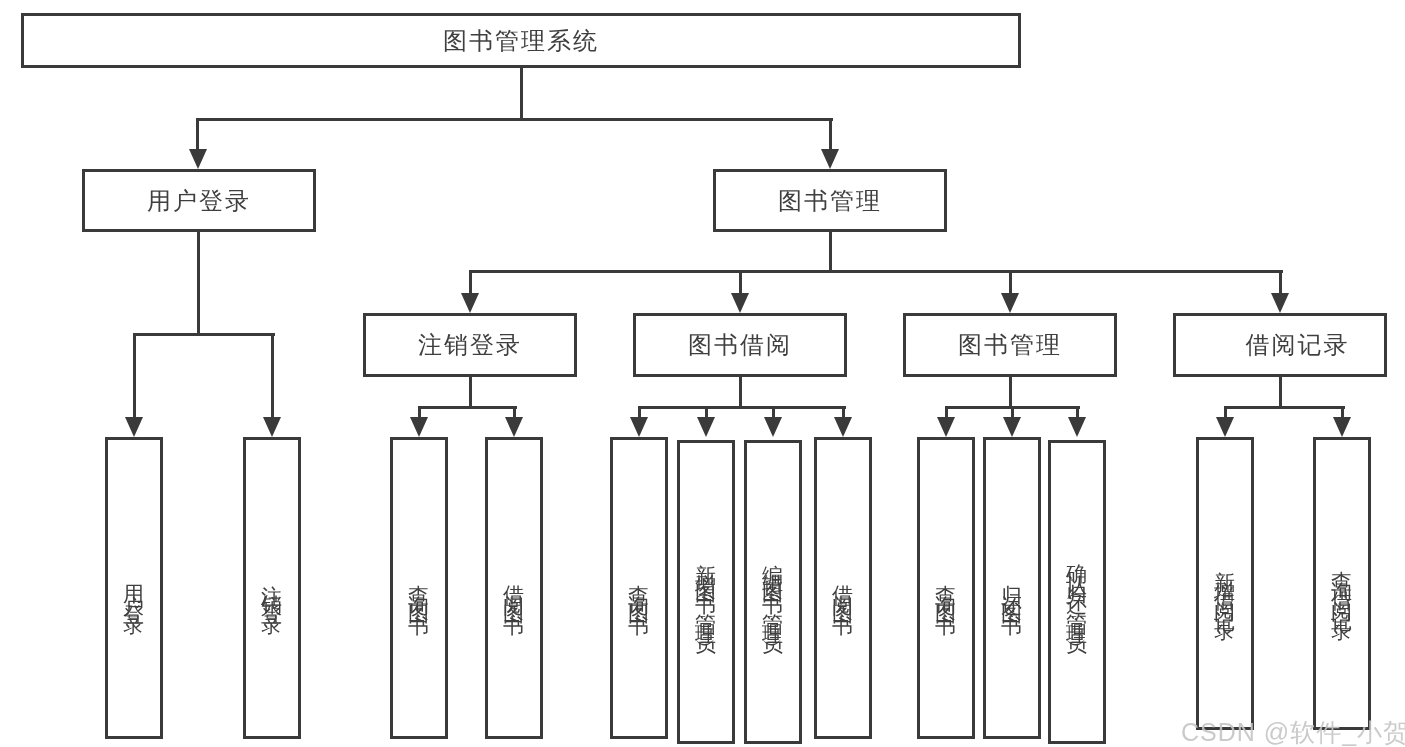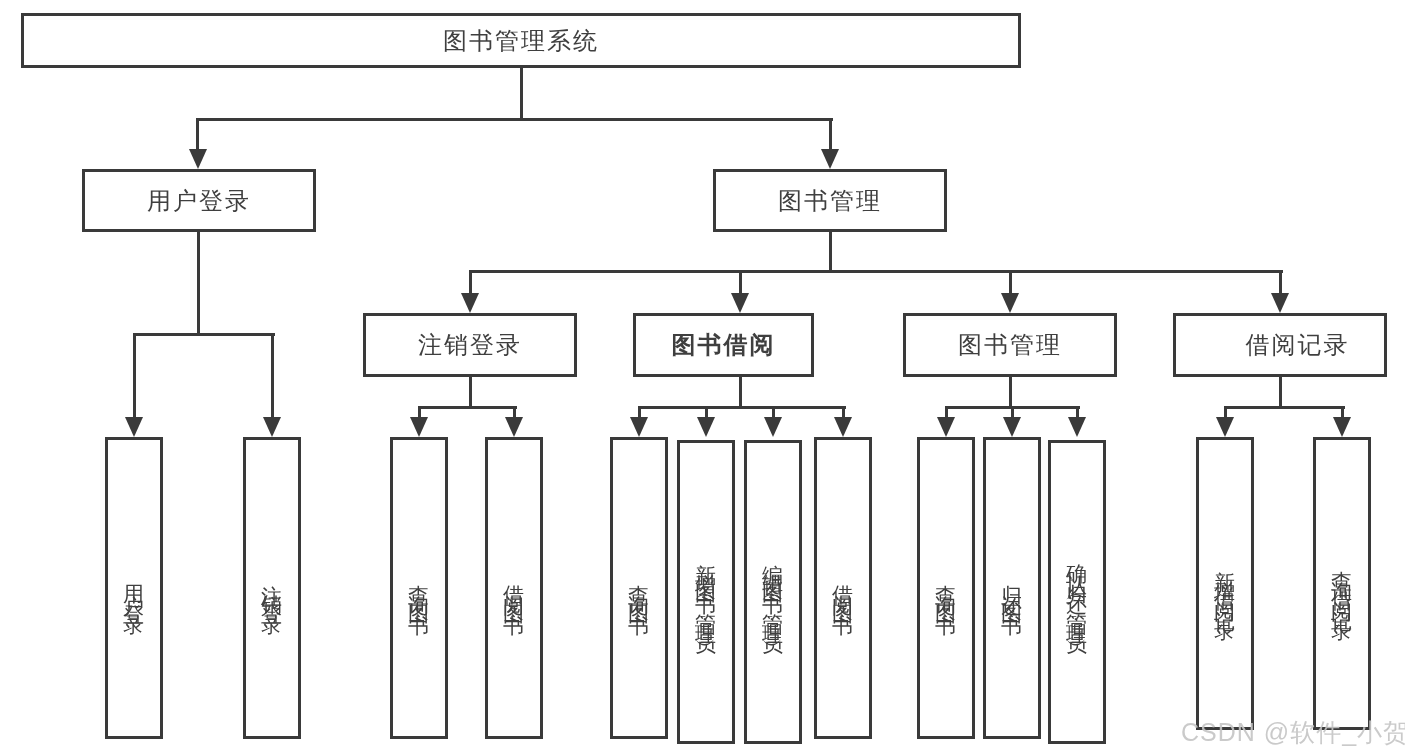--- a/index.html
+++ b/index.html
@@ -58,21 +58,21 @@
   <div class="vl" style="left:469px;top:271px;height:24px;"></div>
   <div class="ar" style="left:461px;top:293px;"></div>
   <div class="vl" style="left:739px;top:271px;height:24px;"></div>
   <div class="ar" style="left:731px;top:293px;"></div>
   <div class="vl" style="left:1009px;top:271px;height:24px;"></div>
   <div class="ar" style="left:1001px;top:293px;"></div>
   <div class="vl" style="left:1279px;top:271px;height:24px;"></div>
   <div class="ar" style="left:1271px;top:293px;"></div>
 
   <div class="node" style="left:363px;top:313px;width:214px;height:64px;">注销登录</div>
-  <div class="node" style="left:633px;top:313px;width:181px;height:64px;font-weight:bold;">图书借阅</div>
+  <div class="node" style="left:633px;top:313px;width:214px;height:64px;">图书借阅</div>
   <div class="node" style="left:903px;top:313px;width:214px;height:64px;">图书管理</div>
   <div class="node" style="left:1173px;top:313px;width:214px;height:64px;padding-left:35px;">借阅记录</div>
 
   <div class="vl" style="left:469px;top:377px;height:30px;"></div>
   <div class="hl" style="left:418px;top:406px;width:99px;"></div>
   <div class="vl" style="left:418px;top:406px;height:14px;"></div>
   <div class="ar" style="left:410px;top:417px;"></div>
   <div class="vl" style="left:513px;top:406px;height:14px;"></div>
   <div class="ar" style="left:505px;top:417px;"></div>
 

